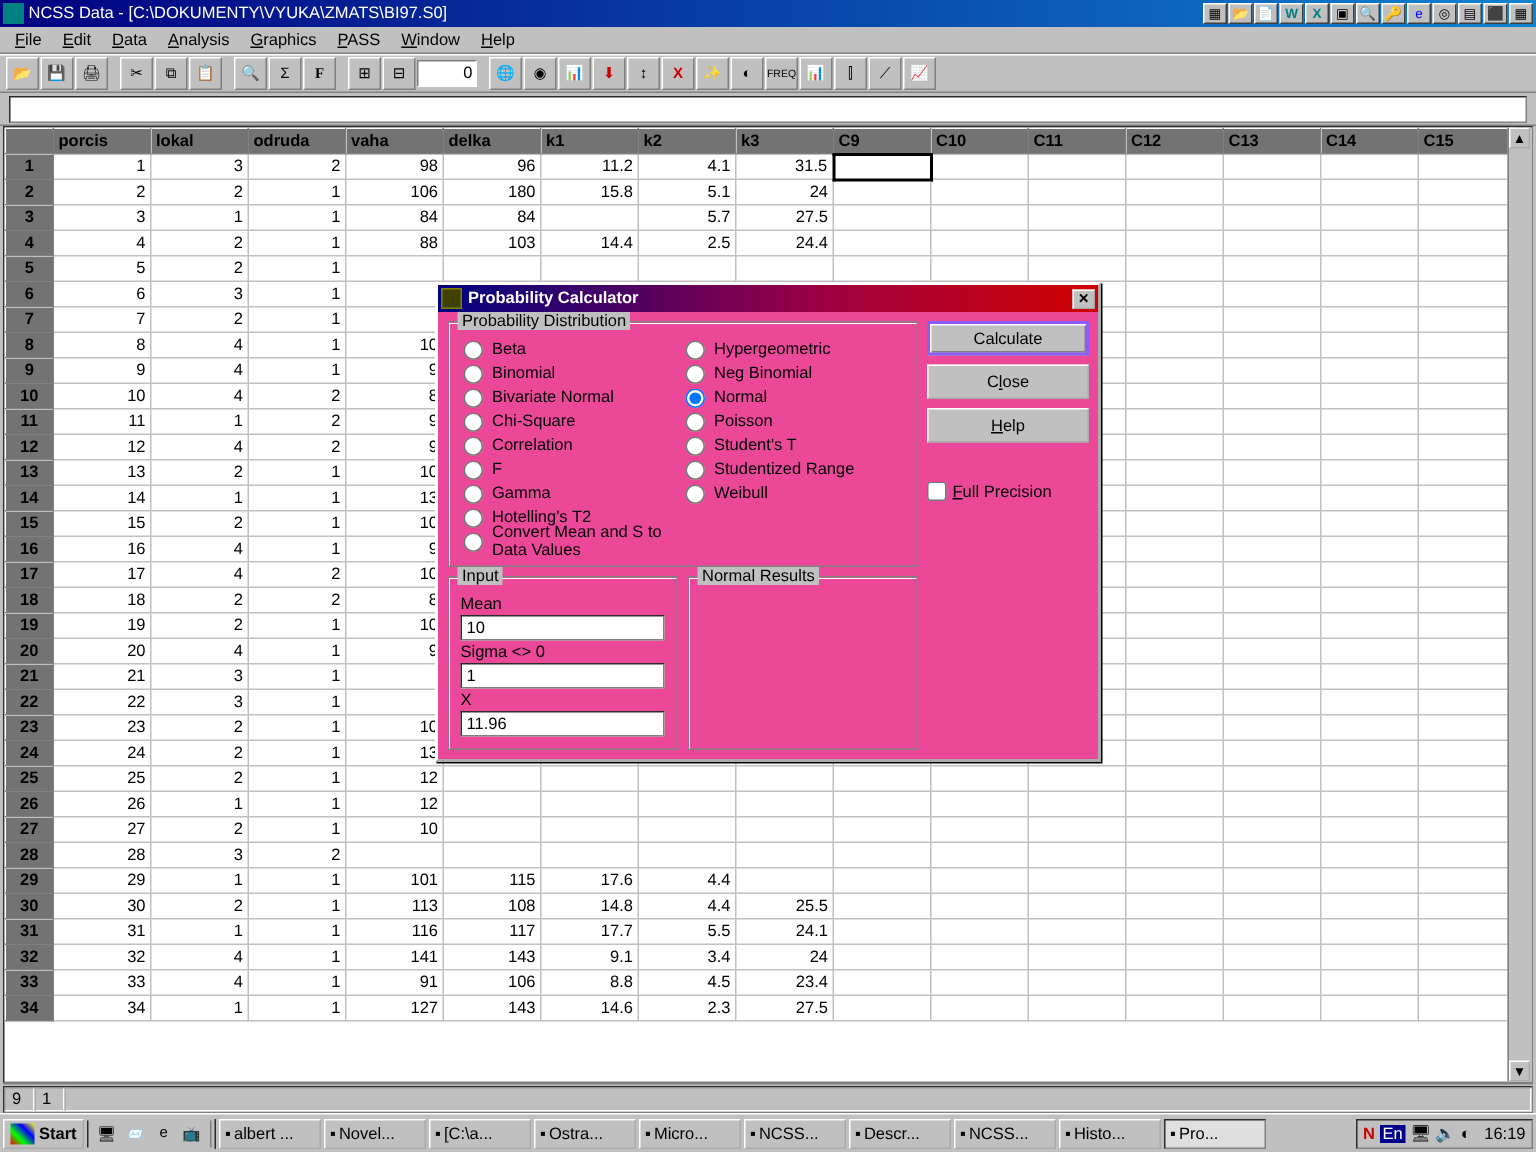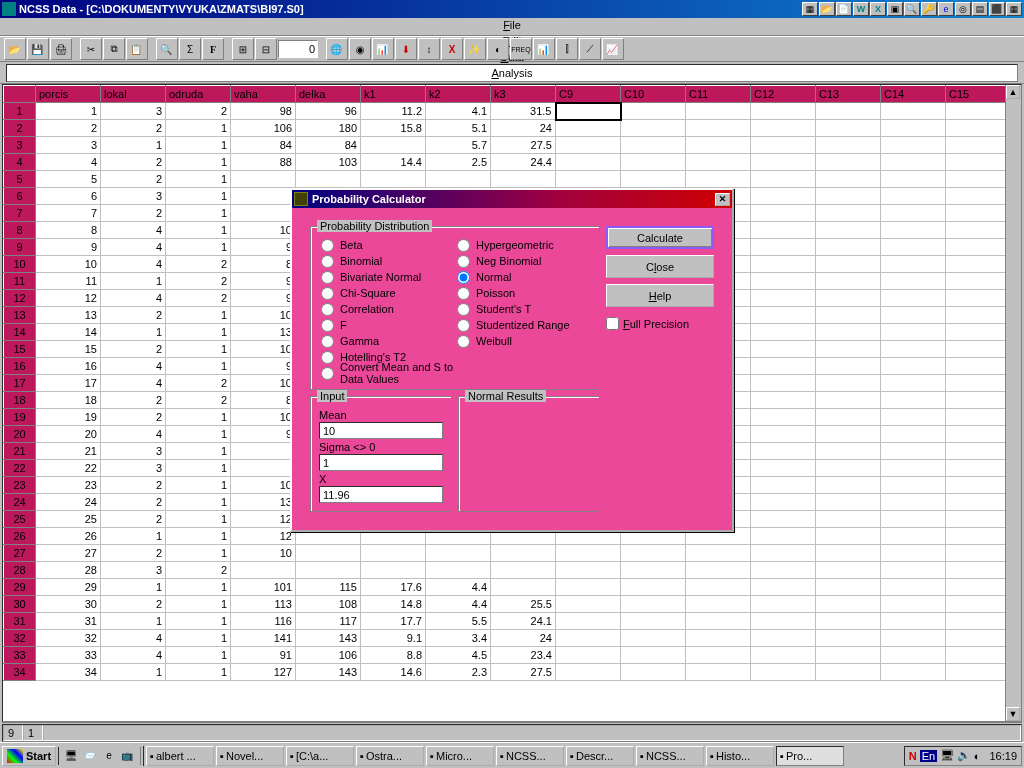--- a/index.html
+++ b/index.html
@@ -1,40 +1,40 @@
 <!DOCTYPE html>
 <html><head>
 <meta charset="utf-8">
 <style>
 * { box-sizing: border-box; margin: 0; padding: 0; font-family: "MS Sans Serif", Arial, sans-serif; font-size: 11px; }
 body { background: #c0c0c0; width: 1024px; height: 768px; overflow: hidden; position: relative; }
 
 .titlebar { height: 18px; background: linear-gradient(90deg, #000080 0%, #1084d0 100%); color: #fff; display: flex; align-items: center; padding: 0 2px; }
 .titlebar .icon { width: 14px; height: 14px; background: #008080; margin-right: 3px; }
-.titlebar .title { flex: 0 0 auto; font-weight: bold; }
+.titlebar .title { flex: 0 0 auto; font-weight: normal; }
 .titlebar .spacer { flex: 1; }
 .titlebar .tray { display: flex; gap: 0; }
 .titlebar .btn16 { width: 16px; height: 14px; background: #c0c0c0; border: 1px solid #fff; border-right-color:#404040; border-bottom-color:#404040; display:flex; align-items:center; justify-content:center; font-size:9px; color:#000; margin-left:1px; }
 
-.menubar { height: 18px; background: #c0c0c0; display: flex; align-items: center; padding: 0 4px; gap: 2px; border-bottom: 1px solid #808080; flex-direction: column; }
+.menubar { height: 18px; background: #c0c0c0; display: flex; align-items: center; padding: 0 4px; gap: 2px; border-bottom: 1px solid #808080; }
 .menubar span { padding: 1px 6px; }
 .menubar span u { text-decoration: underline; }
 
 .toolbar { height: 26px; background: #c0c0c0; display: flex; align-items: center; padding: 2px 4px; gap: 1px; border-bottom: 1px solid #808080; border-top: 1px solid #fff; }
 .tbtn { width: 22px; height: 22px; background: #c0c0c0; border: 1px solid #fff; border-right-color:#808080; border-bottom-color:#808080; display:flex; align-items:center; justify-content:center; font-size:10px; }
 .tsep { width: 6px; }
 .tfield { width: 40px; height: 18px; background: #fff; border: 1px solid #808080; border-right-color:#fff; border-bottom-color:#fff; text-align:right; padding:0 2px; line-height:16px; }
 
 .formula-row { height: 22px; background:#c0c0c0; padding:2px 6px; border-bottom:1px solid #808080; }
 .formula-box { width: 100%; height: 18px; background:#fff; border: 1px inset #808080; }
 
 .grid-area { position: absolute; top: 84px; left: 0; right: 0; bottom: 46px; background: #fff; overflow: hidden; border: 1px inset #808080; margin: 0 2px; }
 .grid { border-collapse: collapse; table-layout: fixed; }
 .grid th, .grid td { border: 1px solid #c0c0c0; height: 17px; padding: 0 3px; overflow: hidden; white-space: nowrap; }
-.grid th { background: #be185d; border: 1px solid #808080; border-top-color:#fff; border-left-color:#fff; font-weight: normal; text-align: left; position: relative; }
+.grid th { background: #737373; border: 1px solid #808080; border-top-color:#fff; border-left-color:#fff; font-weight: bold; text-align: left; position: relative; }
 .grid th.rowh { width: 32px; text-align: center; }
 .grid th.colh { width: 65px; }
 .grid td { text-align: right; width: 65px; }
 .grid td.sel { border: 2px solid #000; }
 
 .sheet-tabs { position: absolute; left: 2px; right: 2px; bottom: 28px; height: 18px; background: #c0c0c0; display: flex; align-items: flex-end; border-top: 1px solid #808080; }
 .sheet-tabs .nav { display:flex; }
 .sheet-tabs .nav div { width:16px; height:16px; border:1px outset #fff; background:#c0c0c0; text-align:center; line-height:14px; font-size:9px; }
 .sheet-tabs .tab { padding: 1px 8px; background:#c0c0c0; border: 1px solid #808080; border-bottom: none; margin-left: 2px; position: relative; top: 1px; }
 .sheet-tabs .tab.active { background: #fff; font-weight: bold; }
@@ -53,36 +53,36 @@
 .taskbar .task { height:20px; width: 68px; border:1px outset #fff; padding: 0 3px; display:flex; align-items:center; gap:2px; overflow:hidden; font-size:10px; }
 .taskbar .task.active { border:1px inset #808080; background:#dfdfdf; }
 .taskbar .tray { margin-left:auto; border:1px inset #808080; height:20px; display:flex; align-items:center; padding:0 4px; gap:3px; font-size:10px; }
 .taskbar .clock { padding-left: 6px; }
 
 
 .dialog { position:absolute; left: 290px; top: 188px; width: 444px; background:#ec4899; border: 2px outset #fff; box-shadow: 1px 1px 0 #000; }
 .dialog .dtitle { height: 18px; background: linear-gradient(90deg, #000080 0%, #a00040 60%, #d00000 100%); color:#fff; display:flex; align-items:center; padding: 0 2px; font-weight:bold; }
 .dialog .dtitle .dicon { width:14px; height:14px; background:#404000; margin-right:4px; border:1px solid #808000; }
 .dialog .dtitle .x { margin-left:auto; width:15px; height:13px; background:#c0c0c0; border:1px outset #fff; color:#000; text-align:center; line-height:11px; font-size:9px; font-weight:bold; }
-.dialog .body { padding: 18px; display:flex; gap: 6px; border-radius: 28px; }
+.dialog .body { padding: 6px; display:flex; gap: 6px; border-radius: 28px; }
 .dialog .left { flex:1; }
 .dialog .right { width: 108px; display:flex; flex-direction:column; gap:6px; align-items:stretch; }
 .fieldset { border: 1px solid #808080; border-top-color:#808080; position:relative; padding: 10px 8px 8px 8px; margin-bottom: 6px; box-shadow: inset 1px 1px 0 #fff; }
 .fieldset .legend { position:absolute; top:-7px; left:6px; background:#c0c0c0; padding:0 3px; }
 .radios { display:flex; }
 .radios .col { flex:1; }
 .radio-row { display:flex; align-items:center; gap:4px; height:16px; }
 .radio-row input { margin: 0 2px; }
 .dbtn { height: 23px; border: 1px outset #fff; background:#c0c0c0; }
 .dbtn.default { border: 2px solid #8b5cf6; box-shadow: inset 1px 1px #fff, inset -1px -1px #808080; }
 .io-row { display:flex; gap:6px; }
 .io-row .fieldset { flex:1; margin-bottom:0; }
 .inp-label { display:block; margin: 2px 0 1px 0; }
 .inp { width: 100%; height: 17px; background:#fff; border: 1px inset #808080; padding: 0 3px; font-size:11px; }
-.chk-row { display:flex; align-items:flex-end; gap:4px; margin-top:4px; }
+.chk-row { display:flex; align-items:flex-end; gap:4px; margin-top:20px; }
 
 .vscroll { position:absolute; right:0; top:0; bottom:0; width:16px; background:#c0c0c0; border-left:1px solid #808080; }
 .vscroll .vb { width:14px; height:14px; background:#c0c0c0; border:1px outset #fff; position:absolute; left:0; text-align:center; font-size:9px; line-height:12px; }
 </style>
 </head>
 <body>
 
 <div class="titlebar">
   <div class="icon"></div>
   <div class="title">NCSS Data - [C:\DOKUMENTY\VYUKA\ZMATS\BI97.S0]</div>

